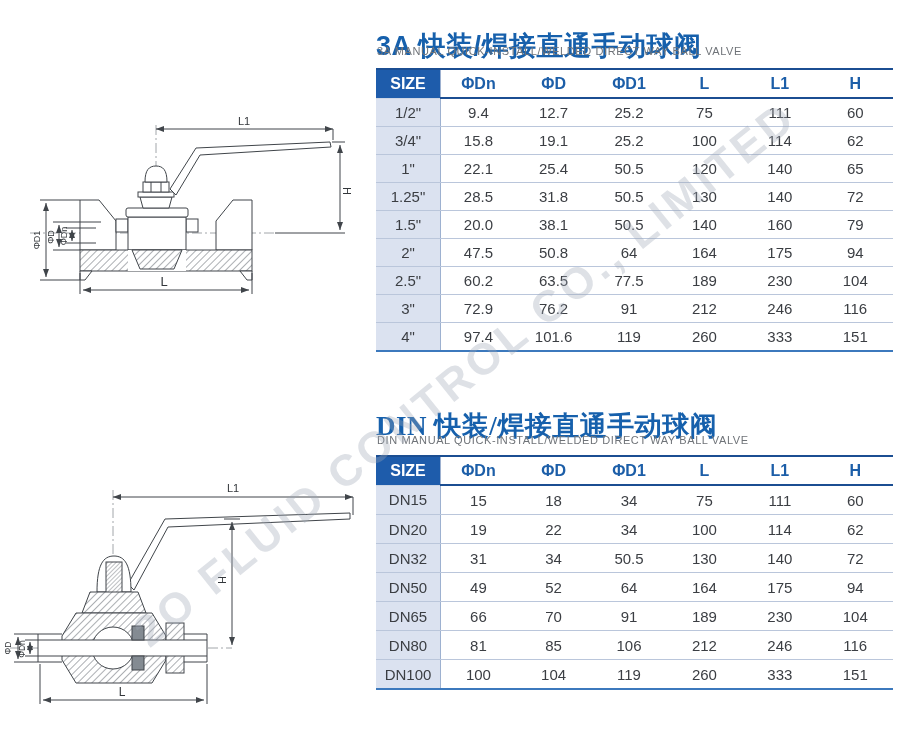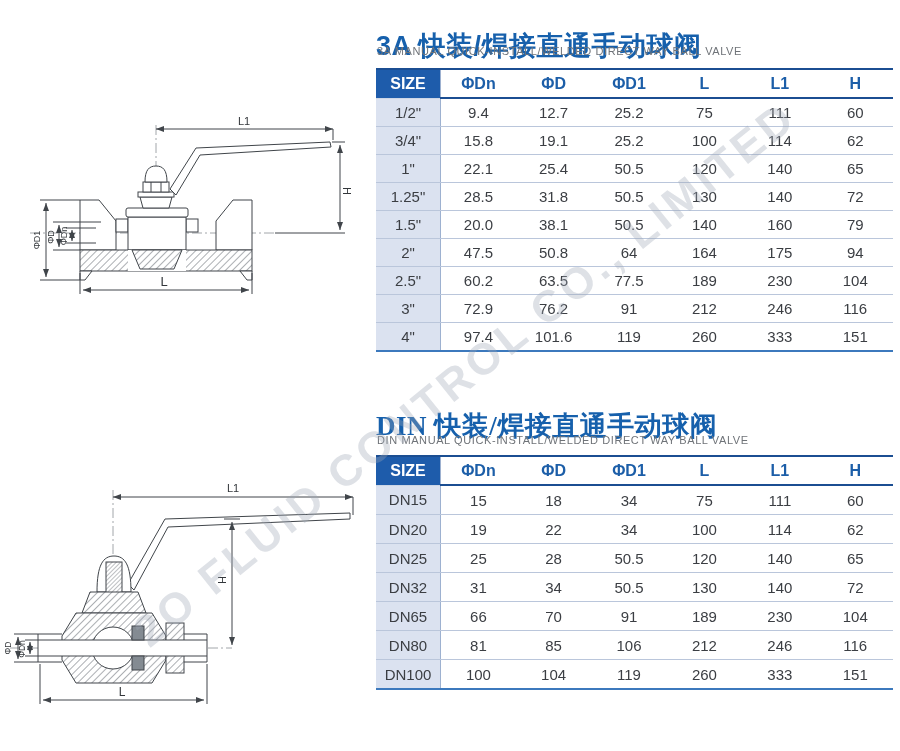--- a/index.html
+++ b/index.html
@@ -245,36 +245,36 @@
         <tr>
           <td class="size-col">DN20</td>
           <td>19</td>
           <td>22</td>
           <td>34</td>
           <td>100</td>
           <td>114</td>
           <td>62</td>
         </tr>
         <tr>
-          <td class="size-col">DN25</td>
-          <td>25</td>
-          <td>28</td>
-          <td>50.5</td>
-          <td>120</td>
-          <td>140</td>
-          <td>65</td>
-        </tr>
-        <tr>
           <td class="size-col">DN32</td>
           <td>31</td>
           <td>34</td>
           <td>50.5</td>
           <td>130</td>
           <td>140</td>
           <td>72</td>
+        </tr>
+        <tr>
+          <td class="size-col">DN50</td>
+          <td>49</td>
+          <td>52</td>
+          <td>64</td>
+          <td>164</td>
+          <td>175</td>
+          <td>94</td>
         </tr>
         <tr>
           <td class="size-col">DN65</td>
           <td>66</td>
           <td>70</td>
           <td>91</td>
           <td>189</td>
           <td>230</td>
           <td>104</td>
         </tr>

